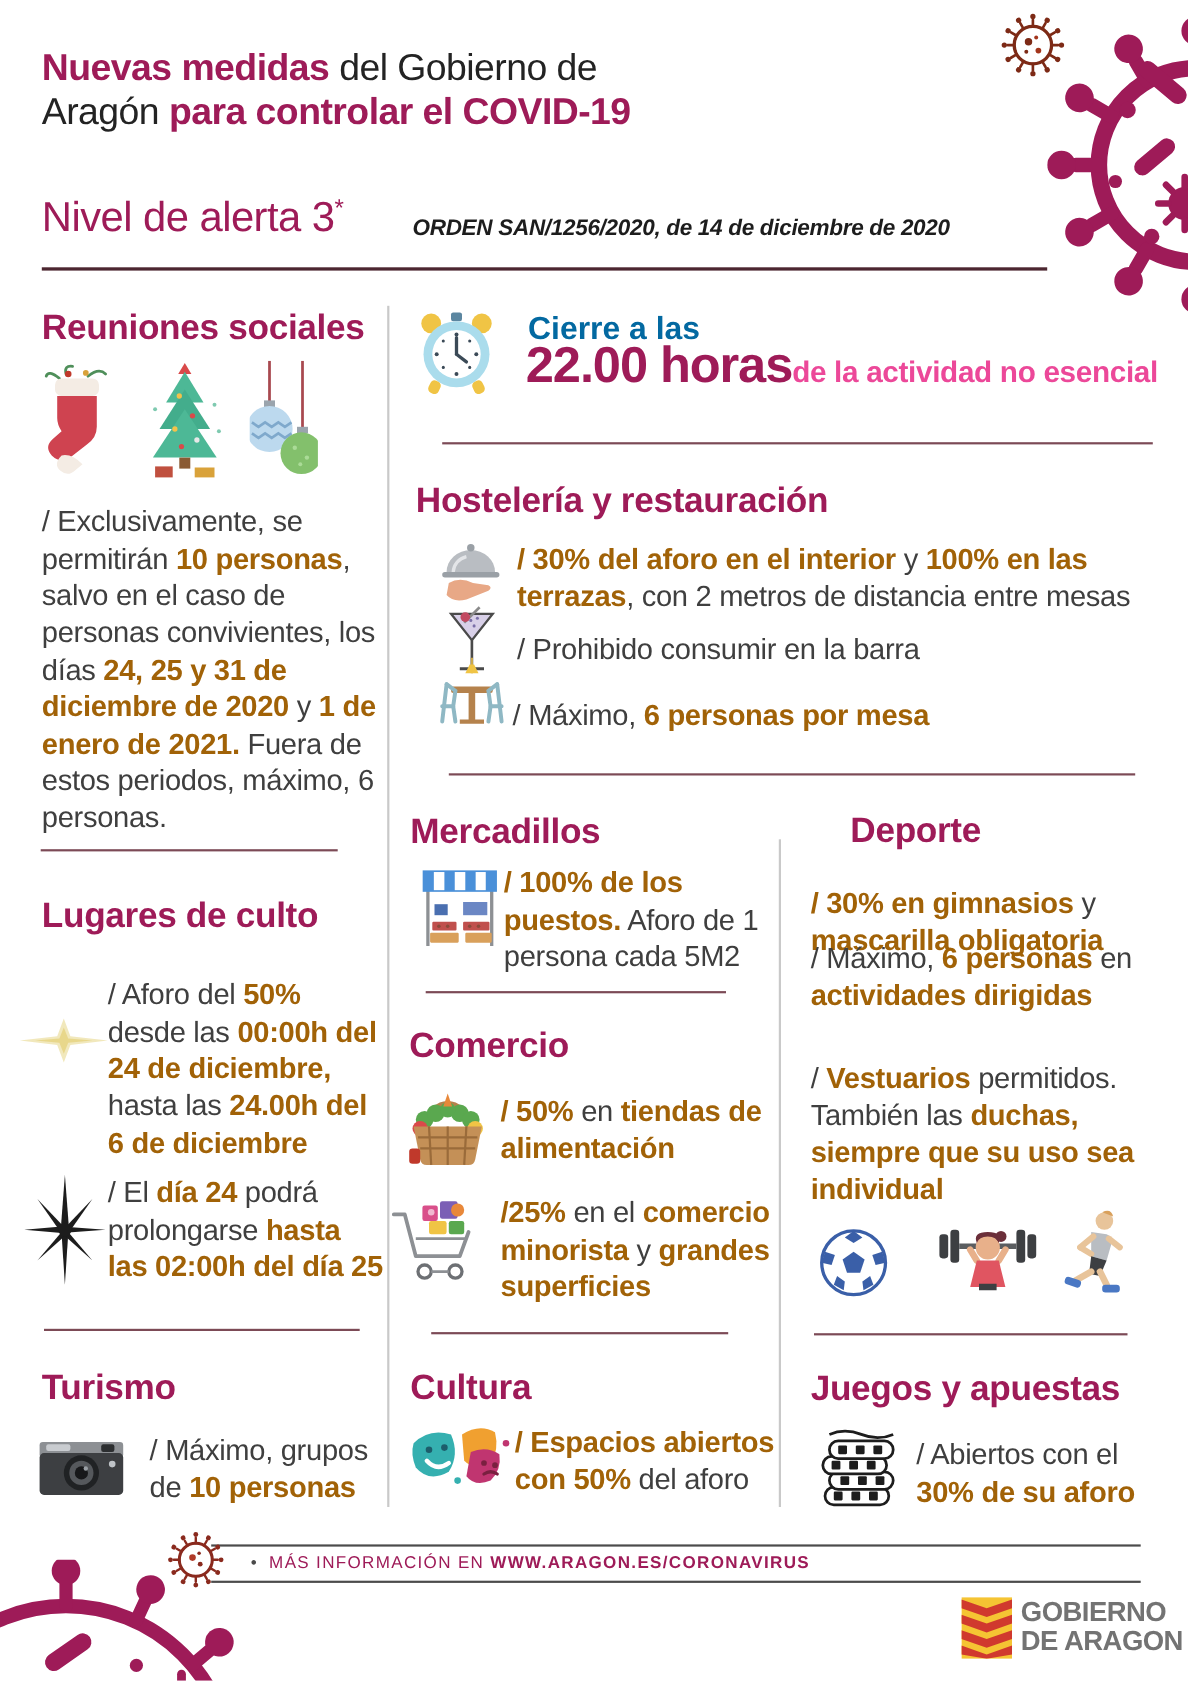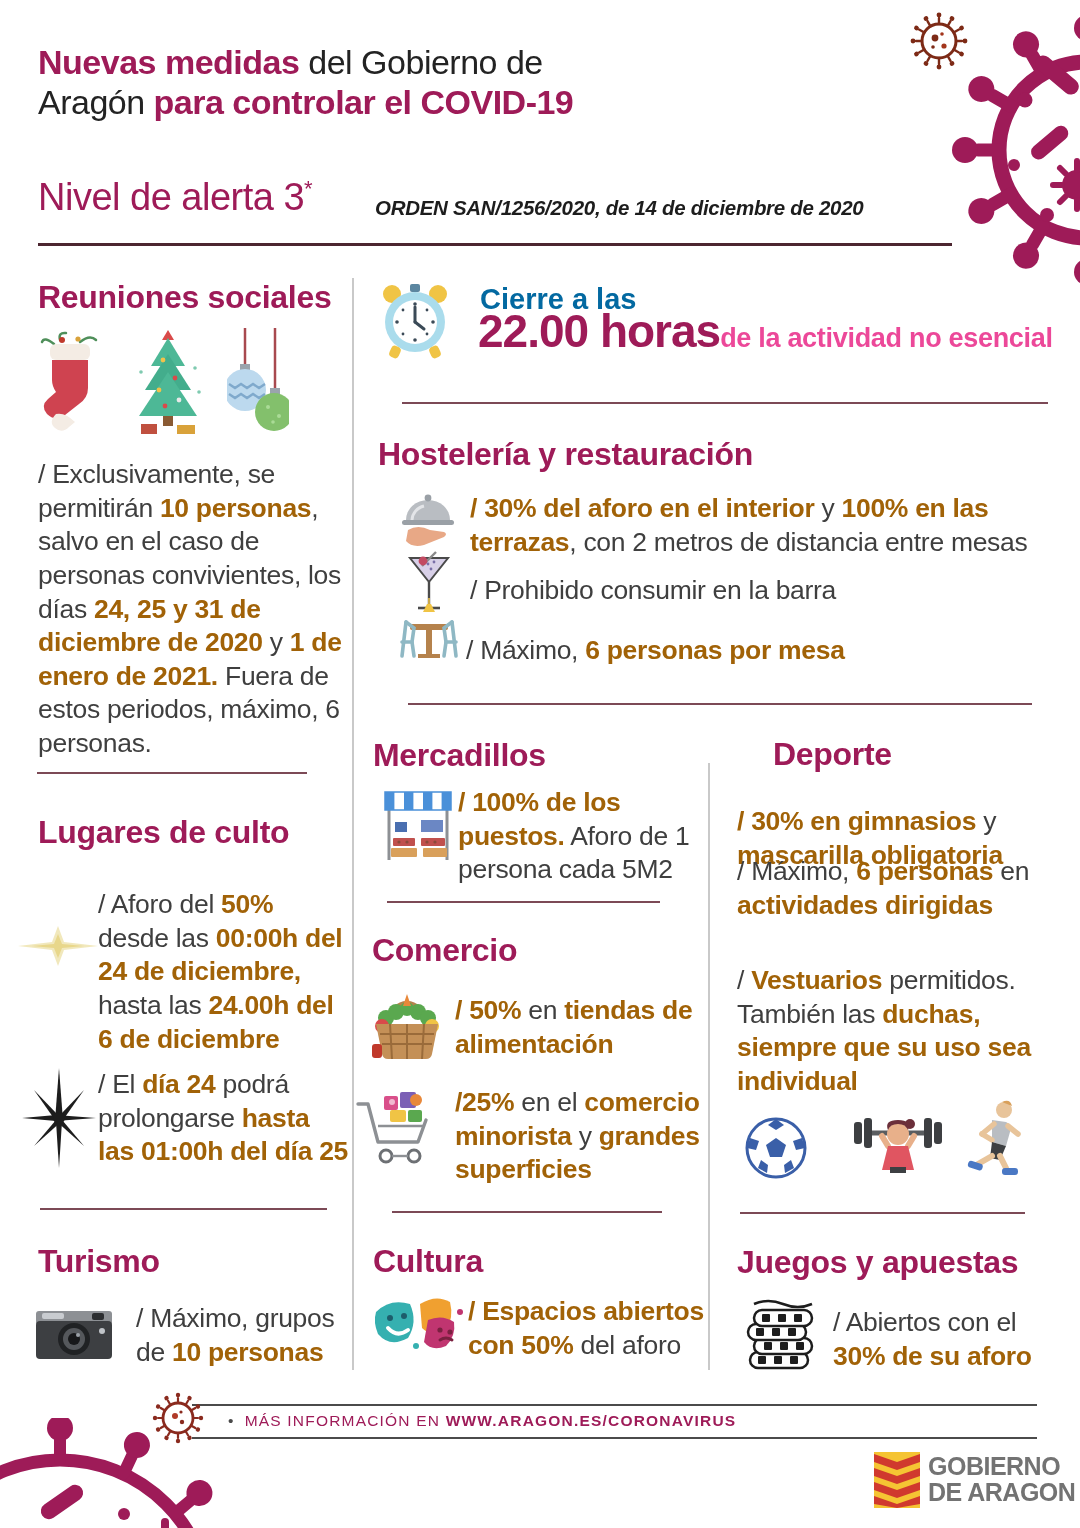--- a/index.html
+++ b/index.html
@@ -190,21 +190,21 @@
 
   <svg class="abs" style="left:22px;top:1068px;" width="74" height="100" viewBox="0 0 74 100">
     <g fill="#1d1d1d">
       <polygon points="37,0 40.5,46 37,100 33.5,46"></polygon>
       <polygon points="0,50 34,47 74,50 34,53"></polygon>
       <polygon points="12,22 35,46 62,78 33,52"></polygon>
       <polygon points="62,22 39,46 12,78 41,52"></polygon>
     </g>
     <circle cx="37" cy="50" r="6" fill="#1d1d1d"></circle>
   </svg>
-  <div class="abs body-txt" style="left:98px;top:1068px;width:250px;"><span>/ El </span><span class="b">día 24</span><span> podrá prolongarse </span><span class="b">hasta las 01:00h del día 25</span></div>
+  <div class="abs body-txt" style="left:98px;top:1068px;width:250px;"><span>/ El </span><span class="b">día 24</span><span> podrá prolongarse </span><span class="b">hasta las 02:00h del día 25</span></div>
 
   <div class="abs hrule" style="left:40px;top:1208px;width:287px;"></div>
 
   <div class="abs sec-title" style="left:38px;top:1243px;">Turismo</div>
 
   <svg class="abs" style="left:34px;top:1303px;" width="80" height="58" viewBox="0 0 80 58">
     <rect x="2" y="8" width="76" height="14" rx="3" fill="#8d9094"></rect>
     <rect x="2" y="18" width="76" height="38" rx="4" fill="#3d3f42"></rect>
     <rect x="8" y="10" width="22" height="6" rx="2" fill="#c9ccd0"></rect>
     <rect x="58" y="10" width="12" height="7" rx="2" fill="#2c2e30"></rect>

